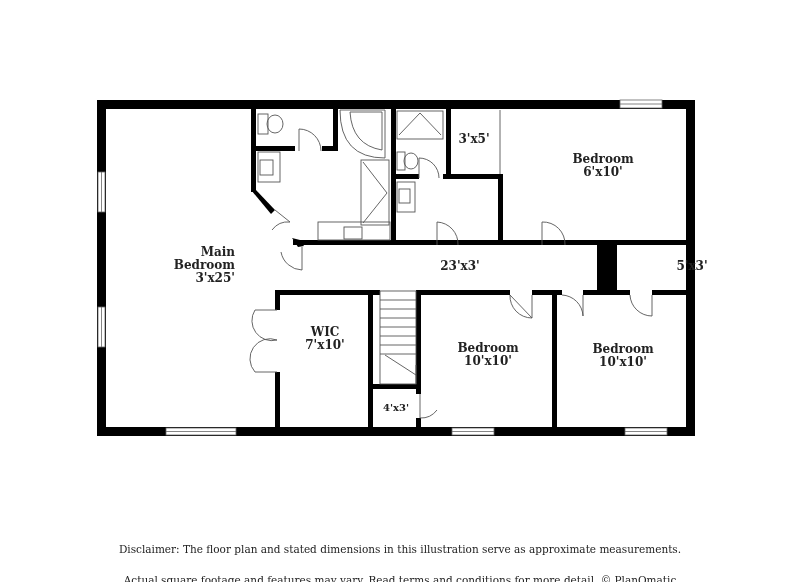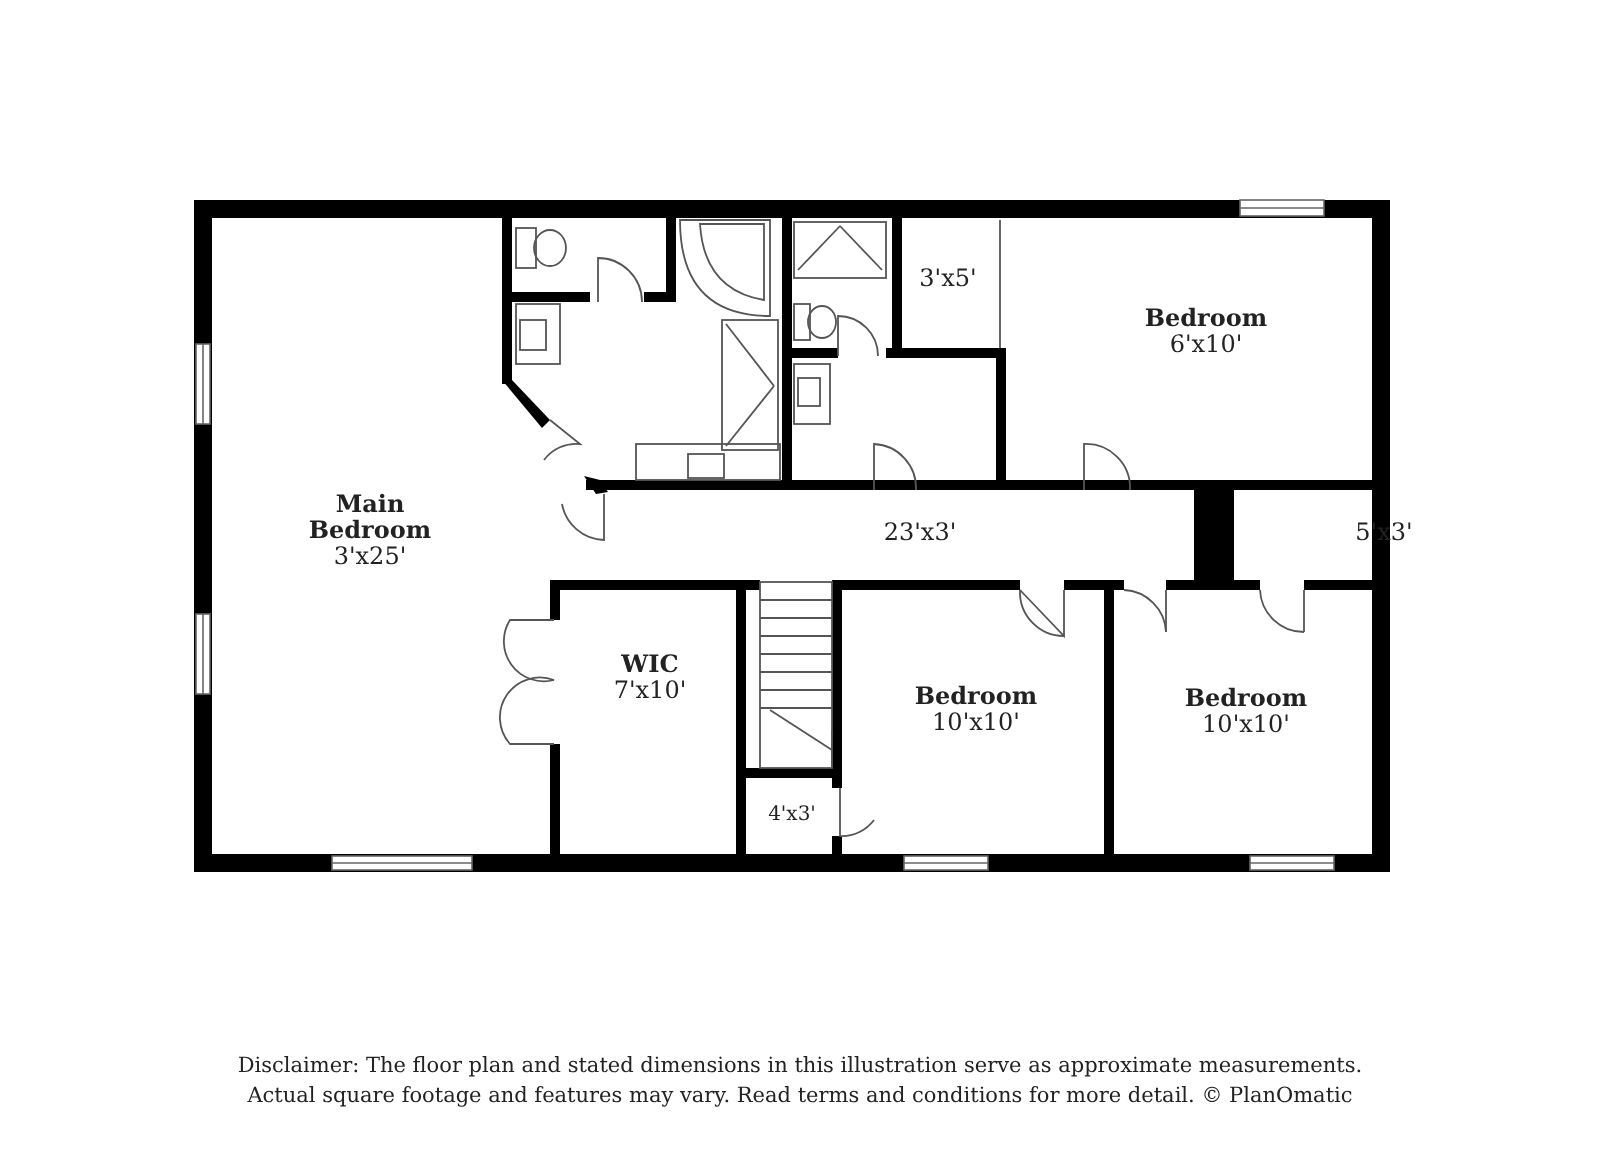--- a/index.html
+++ b/index.html
@@ -1,22 +1,22 @@
 <!DOCTYPE html>
 <html><head>
 <meta charset="utf-8">
 <style>
   html, body { margin:0; padding:0; background:#ffffff; }
   body { width:800px; height:582px; position:relative; overflow:hidden; font-family:"DejaVu Serif", serif; }
   #plan { position:absolute; left:0; top:0; width:800px; height:582px; }
   .lbl { position:absolute; text-align:center; font-family:"DejaVu Serif", serif; font-weight:bold; color:#222; font-size:12px; line-height:13px; }
   .lbl span { display:block; }
-  .dim { font-weight:normal; }
+  .dim { font-weight:bold; }
   .disclaimer { position:absolute; left:0; width:800px; top:526px; text-align:center; font-family:"DejaVu Serif", serif; font-size:10.5px; line-height:15px; color:#222; }
-  .disclaimer span { display:block; }
+  .disclaimer span { display:block;margin-top:16px; }
 </style>
 </head>
 <body>
 
 <svg id="plan" viewBox="0 0 800 582" xmlns="http://www.w3.org/2000/svg">
   <g fill="#000">
 
     <rect x="97" y="100" width="598" height="9"></rect>
 
     <rect x="97" y="427" width="598" height="9"></rect>
@@ -136,21 +136,21 @@
     <path d="M562 295 A22 22 0 0 1 583 316"></path>
     <path d="M583 295 L583 316"></path>
     <path d="M630 295 A22 22 0 0 0 652 316"></path>
     <path d="M652 295 L652 316"></path>
     <path d="M277 310 L255 310 A20 20 0 0 0 277 340"></path>
     <path d="M277 372 L255 372 A20 20 0 0 1 277 340"></path>
     <path d="M420 394 L420 418 A20 20 0 0 0 437 410"></path>
   </g>
 </svg>
 
-<div class="lbl" style="left:135px; top:246px; width:100px;">
+<div class="lbl" style="left:135px; top:246px; width:100px;text-align:right;">
   <span>Main</span>
   <span>Bedroom</span>
   <span class="dim">3'x25'</span>
 </div>
 
 <div class="lbl" style="left:553px; top:153px; width:100px;">
   <span>Bedroom</span>
   <span class="dim">6'x10'</span>
 </div>
 

